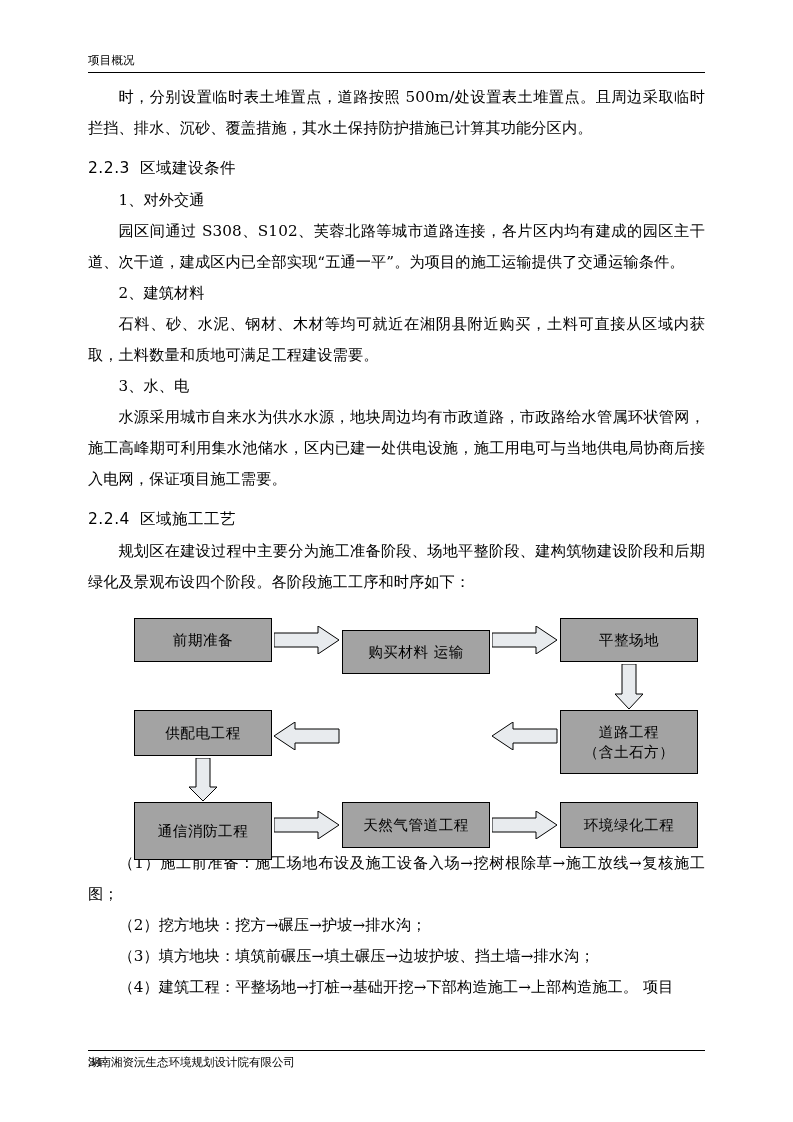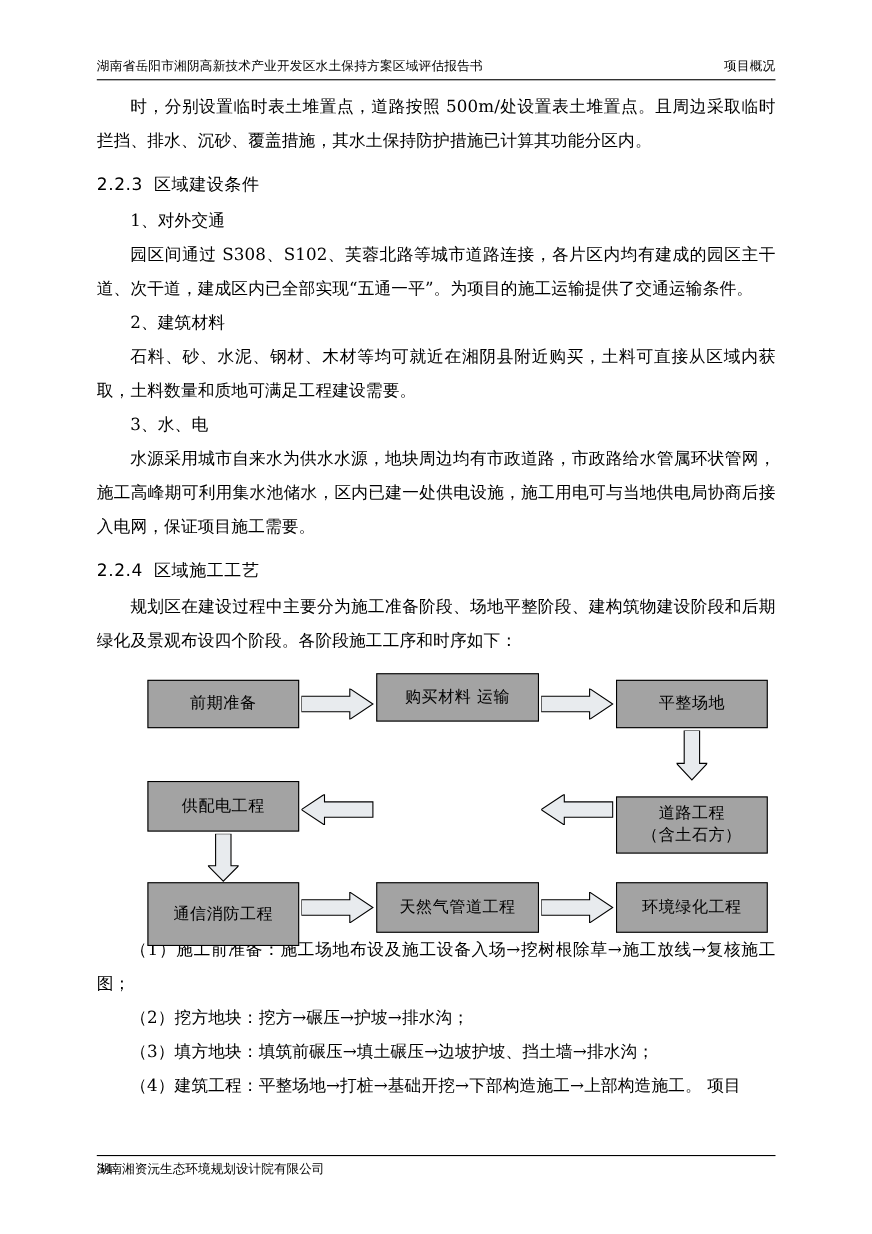--- a/index.html
+++ b/index.html
@@ -110,21 +110,20 @@
   }
 </style>
 </head>
 <body>
 
 <div class="page">
 
   <div class="content">
 
     <div class="header">
-      <div class="header-left">湖南省岳阳市湘阴高新技术产业开发区水土保持方案区域评估报告书</div>
       <div class="header-right">项目概况</div>
     </div>
 
     <p class="para indent first">时，分别设置临时表土堆置点，道路按照 500m/处设置表土堆置点。且周边采取临时拦挡、排水、沉砂、覆盖措施，其水土保持防护措施已计算其功能分区内。</p>
 
     <h2 class="sec">
       <span class="num">2.2.3</span><span>区域建设条件</span>
     </h2>
 
     <p class="para indent">1、对外交通</p>
@@ -145,37 +144,37 @@
     <div class="flow">
 
       <div class="node" style="left:46px; top:6px; width:138px; height:44px;">
         <span>前期准备</span>
       </div>
 
       <svg class="arrow-r" style="left:186px; top:14px;" width="66" height="28" viewBox="0 0 66 28">
         <polygon points="0,7 44,7 44,0 65,14 44,28 44,21 0,21" fill="#e8ebee" stroke="#000" stroke-width="1"></polygon>
       </svg>
 
-      <div class="node" style="left:254px; top:0; width:148px; height:44px;">
+      <div class="node" style="left:254px; top:18px; width:148px; height:44px;">
         <span>购买材料  运输</span>
       </div>
 
       <svg class="arrow-r" style="left:404px; top:14px;" width="66" height="28" viewBox="0 0 66 28">
         <polygon points="0,7 44,7 44,0 65,14 44,28 44,21 0,21" fill="#e8ebee" stroke="#000" stroke-width="1"></polygon>
       </svg>
 
       <div class="node" style="left:472px; top:6px; width:138px; height:44px;">
         <span>平整场地</span>
       </div>
 
       <svg class="arrow-d" style="left:527px; top:52px;" width="28" height="46" viewBox="0 0 28 46">
         <polygon points="7,0 21,0 21,30 28,30 14,45 0,30 7,30" fill="#e8ebee" stroke="#000" stroke-width="1"></polygon>
       </svg>
 
-      <div class="node" style="left:472px; top:112px; width:138px; height:52px;">
+      <div class="node" style="left:472px; top:98px; width:138px; height:64px;">
         <span class="two-line">
           <span>道路工程</span>
           <span>（含土石方）</span>
         </span>
       </div>
 
       <svg class="arrow-l" style="left:404px; top:110px;" width="66" height="28" viewBox="0 0 66 28">
         <polygon points="65,7 21,7 21,0 0,14 21,28 21,21 65,21" fill="#e8ebee" stroke="#000" stroke-width="1"></polygon>
       </svg>
 

